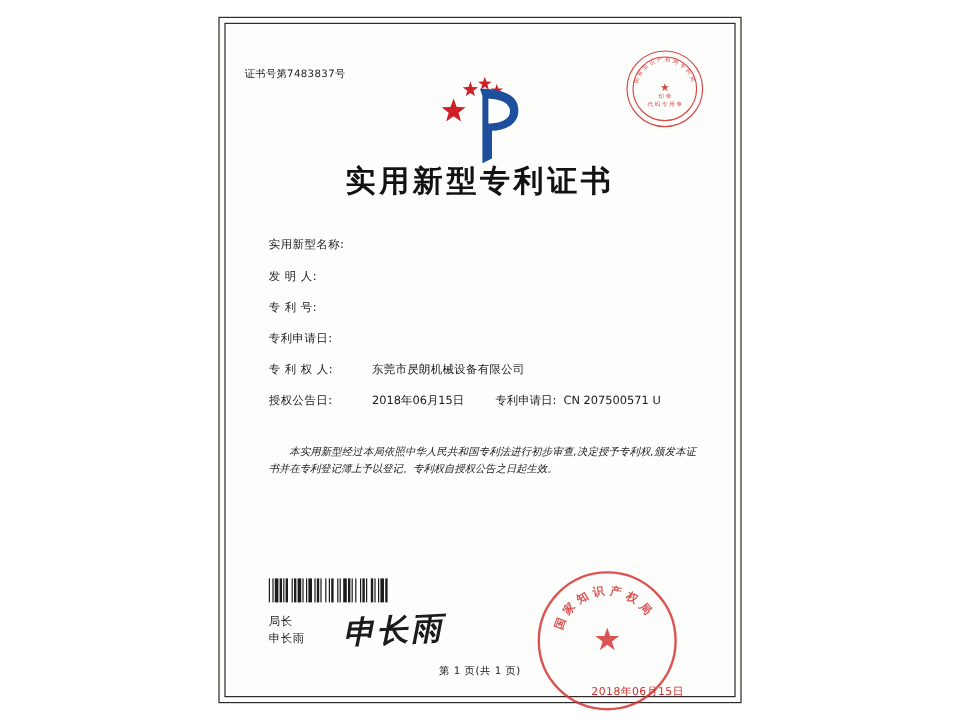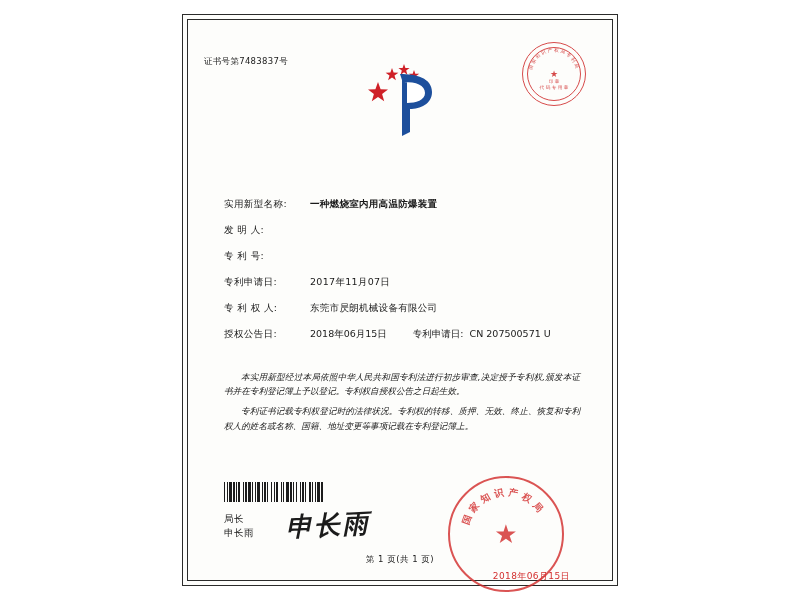--- a/index.html
+++ b/index.html
@@ -304,53 +304,51 @@
             <polygon points="26,22 28.6,29.2 36,29.4 30.1,33.9 32.2,41.2 26,36.9 19.8,41.2 21.9,33.9 16,29.4 23.4,29.2"></polygon>
             <polygon points="40,8 41.6,12.6 46.4,12.7 42.5,15.6 43.9,20.3 40,17.5 36.1,20.3 37.5,15.6 33.6,12.7 38.4,12.6"></polygon>
             <polygon points="52,4 53.4,8 57.6,8.1 54.2,10.6 55.4,14.7 52,12.2 48.6,14.7 49.8,10.6 46.4,8.1 50.6,8"></polygon>
             <polygon points="62,10 63.3,13.7 67.2,13.8 64.1,16.1 65.2,19.9 62,17.6 58.8,19.9 59.9,16.1 56.8,13.8 60.7,13.7"></polygon>
           </g>
           <path d="M48 14 C64 14 80 18 80 32 C80 44 68 49 58 49 L58 72 L50 76 L50 20 Z" fill="#1d4f9c"></path>
           <path d="M52 22 C64 22 73 25 73 33 C73 40 64 43 55 43 L55 22 Z" fill="#ffffff"></path>
         </svg>
       </div>
 
+      <div class="main-title">实用新型专利证书</div>
 
       <div class="fields">
         <div class="field-row">
           <div class="field-label">实用新型名称:</div>
-          <div class="field-value bold">一种燃烧室内用高温防爆装置</div>
         </div>
         <div class="field-row">
           <div class="field-label">发 明 人:</div>
         </div>
         <div class="field-row">
           <div class="field-label">专 利 号:</div>
         </div>
         <div class="field-row">
           <div class="field-label">专利申请日:</div>
-          <div class="field-value">2017年11月07日</div>
         </div>
         <div class="field-row">
           <div class="field-label">专 利 权 人:</div>
           <div class="field-value">东莞市昃朗机械设备有限公司</div>
         </div>
         <div class="field-row">
           <div class="field-label">授权公告日:</div>
           <div class="inline-pair">
             <div>2018年06月15日</div>
             <div class="field-label2">专利申请日:</div>
             <div>CN 207500571 U</div>
           </div>
         </div>
       </div>
 
       <div class="paras">
         <p>本实用新型经过本局依照中华人民共和国专利法进行初步审查,决定授予专利权,颁发本证书并在专利登记簿上予以登记。专利权自授权公告之日起生效。</p>
-        <p>专利证书记载专利权登记时的法律状况。专利权的转移、质押、无效、终止、恢复和专利权人的姓名或名称、国籍、地址变更等事项记载在专利登记簿上。</p>
       </div>
 
       <div class="barcode" id="barcode">
           <div class="bar" style="left: 0px; width: 1px;"></div>
           <div class="bar" style="left: 3px; width: 1px;"></div>
           <div class="bar" style="left: 5px; width: 3px;"></div>
           <div class="bar" style="left: 9px; width: 2px;"></div>
           <div class="bar" style="left: 12px; width: 1px;"></div>
           <div class="bar" style="left: 14px; width: 2px;"></div>
           <div class="bar" style="left: 19px; width: 1px;"></div>

